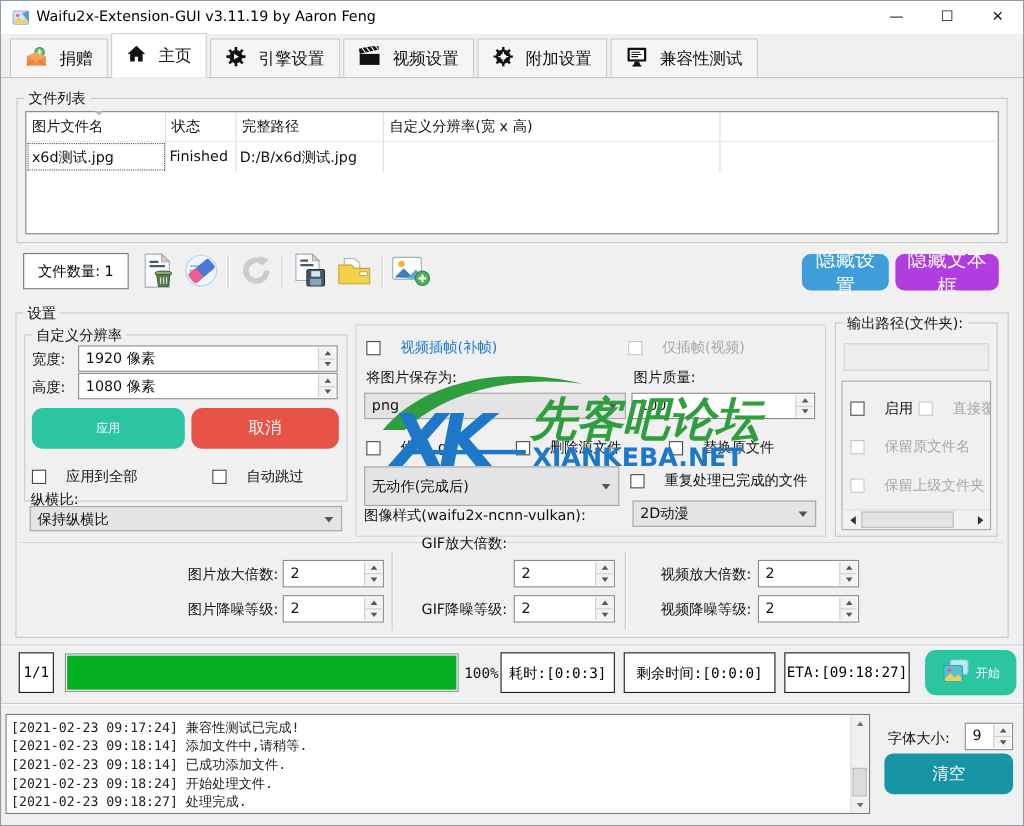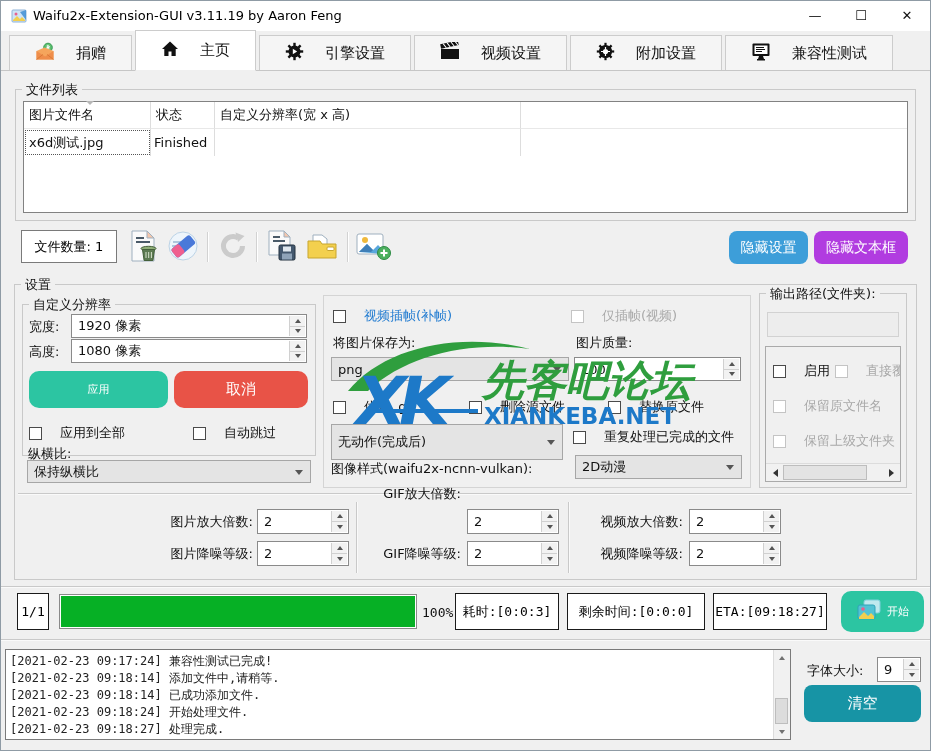--- a/index.html
+++ b/index.html
@@ -4,37 +4,37 @@
 <style>
   html,body{margin:0;padding:0;background:#dcdcdc;font-family:"DejaVu Sans",sans-serif;}
   .win{position:relative;width:931px;height:751px;background:#f0f0f0;border:1px solid #8f9ba5;box-sizing:border-box;overflow:hidden;}
   .abs{position:absolute;}
   
   .titlebar{position:absolute;left:0;top:0;width:100%;height:30px;background:#ffffff;border-bottom:1px solid #e2e2e2;}
   .title-text{position:absolute;left:32px;top:0;line-height:30px;font-size:13px;color:#000;}
   .win-btn{position:absolute;top:0;width:46px;height:30px;text-align:center;line-height:30px;font-size:13px;color:#111;cursor:default;}
   
   .tabbar{position:absolute;left:0;top:30px;width:100%;height:40px;background:#f0f0f0;border-bottom:1px solid #c6c6c6;display:flex;align-items:flex-end;padding-left:8px;box-sizing:border-box;}
-  .tab{display:flex;align-items:center;gap:21px;padding:0 25px;height:34px;background:#f5f5f5;border:1px solid #cccccc;border-bottom:none;margin-right:3px;font-size:15px;color:#111;white-space:nowrap;}
+  .tab{display:flex;align-items:center;gap:11px;padding:0 13px;height:34px;background:#f5f5f5;border:1px solid #cccccc;border-bottom:none;margin-right:3px;font-size:15px;color:#111;white-space:nowrap;}
   .tab.active{height:39px;background:#ffffff;margin-bottom:-1px;border-bottom:1px solid #f0f0f0;}
   
   .grp{position:absolute;border:1px solid #c9c9c9;box-sizing:border-box;}
   .grp-lbl{position:absolute;top:-9px;left:6px;background:#f0f0f0;padding:0 4px;font-size:13px;color:#111;white-space:nowrap;}
   
   .ftable{position:absolute;background:#fff;border:1px solid #828282;box-sizing:border-box;font-size:13px;color:#111;}
   .frow{display:flex;height:27px;align-items:center;}
   .fcell{padding-left:5px;box-sizing:border-box;height:100%;display:flex;align-items:center;border-right:1px solid #dddddd;overflow:hidden;white-space:nowrap;}
   .fhead .fcell{border-bottom:1px solid #e8e8e8;}
   .dotted{outline:1px dotted #555;outline-offset:-2px;}
   .sort-caret{position:absolute;left:62px;top:-1px;width:0;height:0;border:4px solid transparent;border-top-color:#b7b7b7;}
   
   .countbox{position:absolute;background:#fff;border:1px solid #7a7a7a;font-size:13px;display:flex;align-items:center;justify-content:center;box-sizing:border-box;}
   .tbtn{position:absolute;width:38px;height:36px;display:flex;align-items:center;justify-content:center;background:transparent;border:none;padding:0;cursor:pointer;}
   .vsep{position:absolute;width:0;border-left:1px solid #d2d2d2;border-right:1px solid #ffffff;}
-  .pill{position:absolute;border:none;border-radius:8px;color:#fff;font-size:14px;display:flex;align-items:center;justify-content:center;cursor:pointer;box-sizing:border-box;font-family:inherit;}
+  .pill{position:absolute;border:none;border-radius:8px;color:#fff;font-size:18px;display:flex;align-items:center;justify-content:center;cursor:pointer;box-sizing:border-box;font-family:inherit;}
   .pill.blue{background:#3d9ed9;}
   .pill.purple{background:#b13ce0;}
   .pill.green{background:#2cc5a2;border-radius:10px;font-size:11px;}
   .pill.red{background:#e85347;border-radius:10px;font-size:15px;}
   .pill.teal{background:#1794a5;font-size:15px;}
   
   .lbl{position:absolute;font-size:13px;color:#111;white-space:nowrap;}
   .spin{position:absolute;background:#fff;border:1px solid #8a8a8a;box-sizing:border-box;font-size:13px;color:#111;display:flex;align-items:center;}
   .spin .val{padding-left:6px;white-space:nowrap;}
   .spin .btns{position:absolute;right:1px;top:1px;bottom:1px;width:15px;border-left:1px solid #d0d0d0;display:flex;flex-direction:column;background:#f2f2f2;}
@@ -170,31 +170,37 @@
     <span class="grp-lbl">文件列表</span>
     <div class="ftable" style="left:7px;top:11px;width:885px;height:112px;">
       <span class="sort-caret"></span>
       <div class="frow fhead">
         <div class="fcell" style="width:127px;">
             <span>图片文件名</span>
           </div>
         <div class="fcell" style="width:64px;">
             <span>状态</span>
           </div>
+        <div class="fcell" style="width:134px;">
+            <span>完整路径</span>
+          </div>
         <div class="fcell" style="width:306px;">
             <span>自定义分辨率(宽 x 高)</span>
           </div>
         <div class="fcell" style="flex:1;border-right:none;"></div>
       </div>
       <div class="frow">
         <div class="fcell dotted" style="width:127px;">
             <span>x6d测试.jpg</span>
           </div>
         <div class="fcell" style="width:64px;padding-left:3px;">
             <span>Finished</span>
+          </div>
+        <div class="fcell" style="width:134px;padding-left:3px;">
+            <span>D:/B/x6d测试.jpg</span>
           </div>
         <div class="fcell" style="width:306px;">
             <span></span>
           </div>
         <div class="fcell" style="flex:1;border-right:none;"></div>
       </div>
     </div>
   </div>
 
   <div class="countbox" style="left:20px;top:229px;width:96px;height:33px;">

